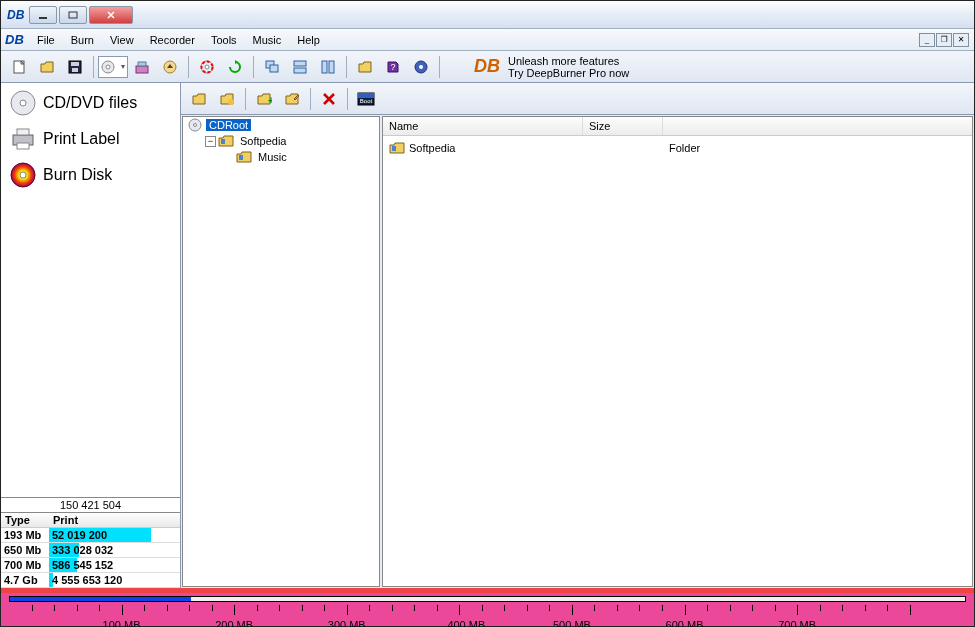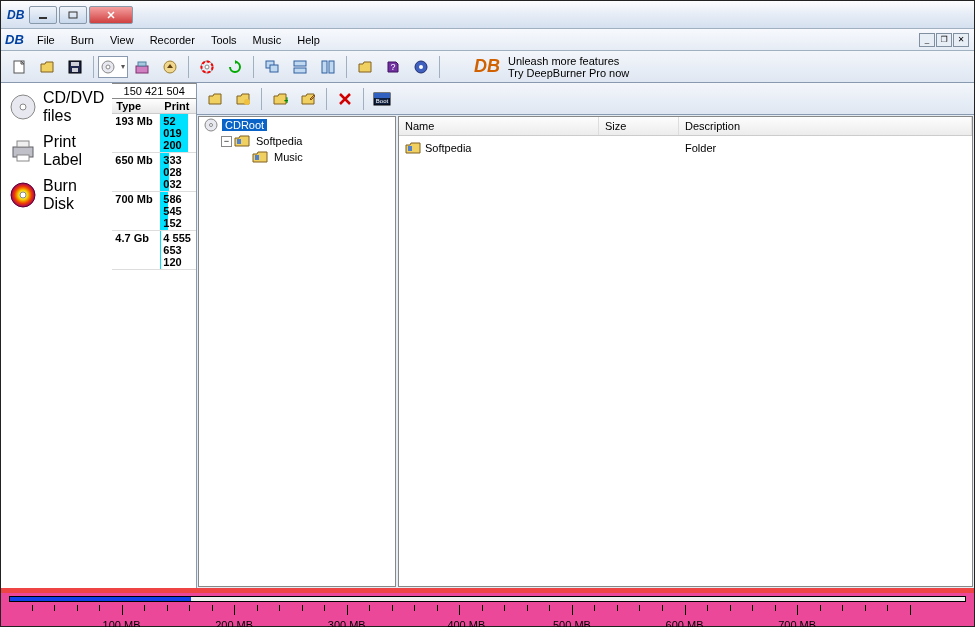--- a/index.html
+++ b/index.html
@@ -26,21 +26,21 @@
 .tbtn { width: 24px; height: 24px; margin: 0 2px; display: flex; align-items: center; justify-content: center; cursor: pointer; border-radius: 2px; }
 .sep { width: 1px; height: 22px; background: #a0b0c0; margin: 0 4px; }
 .combo { width: 30px; height: 22px; border: 1px solid #8899b0; background: #fff; display: flex; align-items: center; justify-content: space-between; padding: 0 2px; cursor: pointer; }
 .combo .dd { font-size: 8px; color: #555; }
 .promo { display: flex; align-items: center; margin-left: 30px; gap: 8px; }
 .promo-logo { font-weight: bold; font-style: italic; font-size: 18px; color: #d06000; }
 .promo-text { font-size: 11px; line-height: 12px; color: #000; }
 
 .content { flex: 1; display: flex; overflow: hidden; }
 
-.left-panel { width: 196px; display: flex; flex-direction: row; border-right: 1px solid #8899b0; background: #fff; }
+.left-panel { width: 180px; display: flex; flex-direction: column; border-right: 1px solid #8899b0; background: #fff; }
 .nav { flex: 1; background: #fff; padding: 2px; }
 .nav-item { display: flex; align-items: center; padding: 4px 6px; cursor: pointer; gap: 6px; }
 .nav-icon { width: 28px; height: 28px; display: flex; align-items: center; justify-content: center; }
 .nav-text { font-size: 16px; color: #000; }
 
 .info-box { border-top: 1px solid #888; font-size: 11px; }
 .info-total { text-align: center; padding: 1px; background: #fff; border-bottom: 1px solid #888; }
 .info-header { display: flex; background: linear-gradient(#fff,#e8e8e8); border-bottom: 1px solid #ccc; justify-content: flex-end; }
 .info-header div { padding: 1px 4px; font-weight: bold; }
 .info-row { display: flex; border-bottom: 1px solid #ddd; position: relative; }
@@ -358,21 +358,20 @@
                   <rect x="3" y="5" width="4" height="5" fill="#5080d0"></rect>
                 </svg>
               </span>
               <span class="tree-label ">Music</span>
             </div>
           </div>
         <div class="filelist">
           <div class="fl-header">
             <div class="fl-col" style="width:200px">Name</div>
             <div class="fl-col" style="width:80px">Size</div>
-            <div class="fl-col" style="flex:1">Description</div>
           </div>
           <div id="fl-rows">
               <div class="fl-row">
                 <div class="fl-col" style="width:200px">
                   <span>
                     <svg width="16" height="14">
                       <path d="M1 4 L5 4 L6 2 L15 2 L15 12 L1 12 Z" fill="#f0d060" stroke="#806020"></path>
                       <rect x="3" y="5" width="4" height="5" fill="#5080d0"></rect>
                     </svg>
                   </span>

